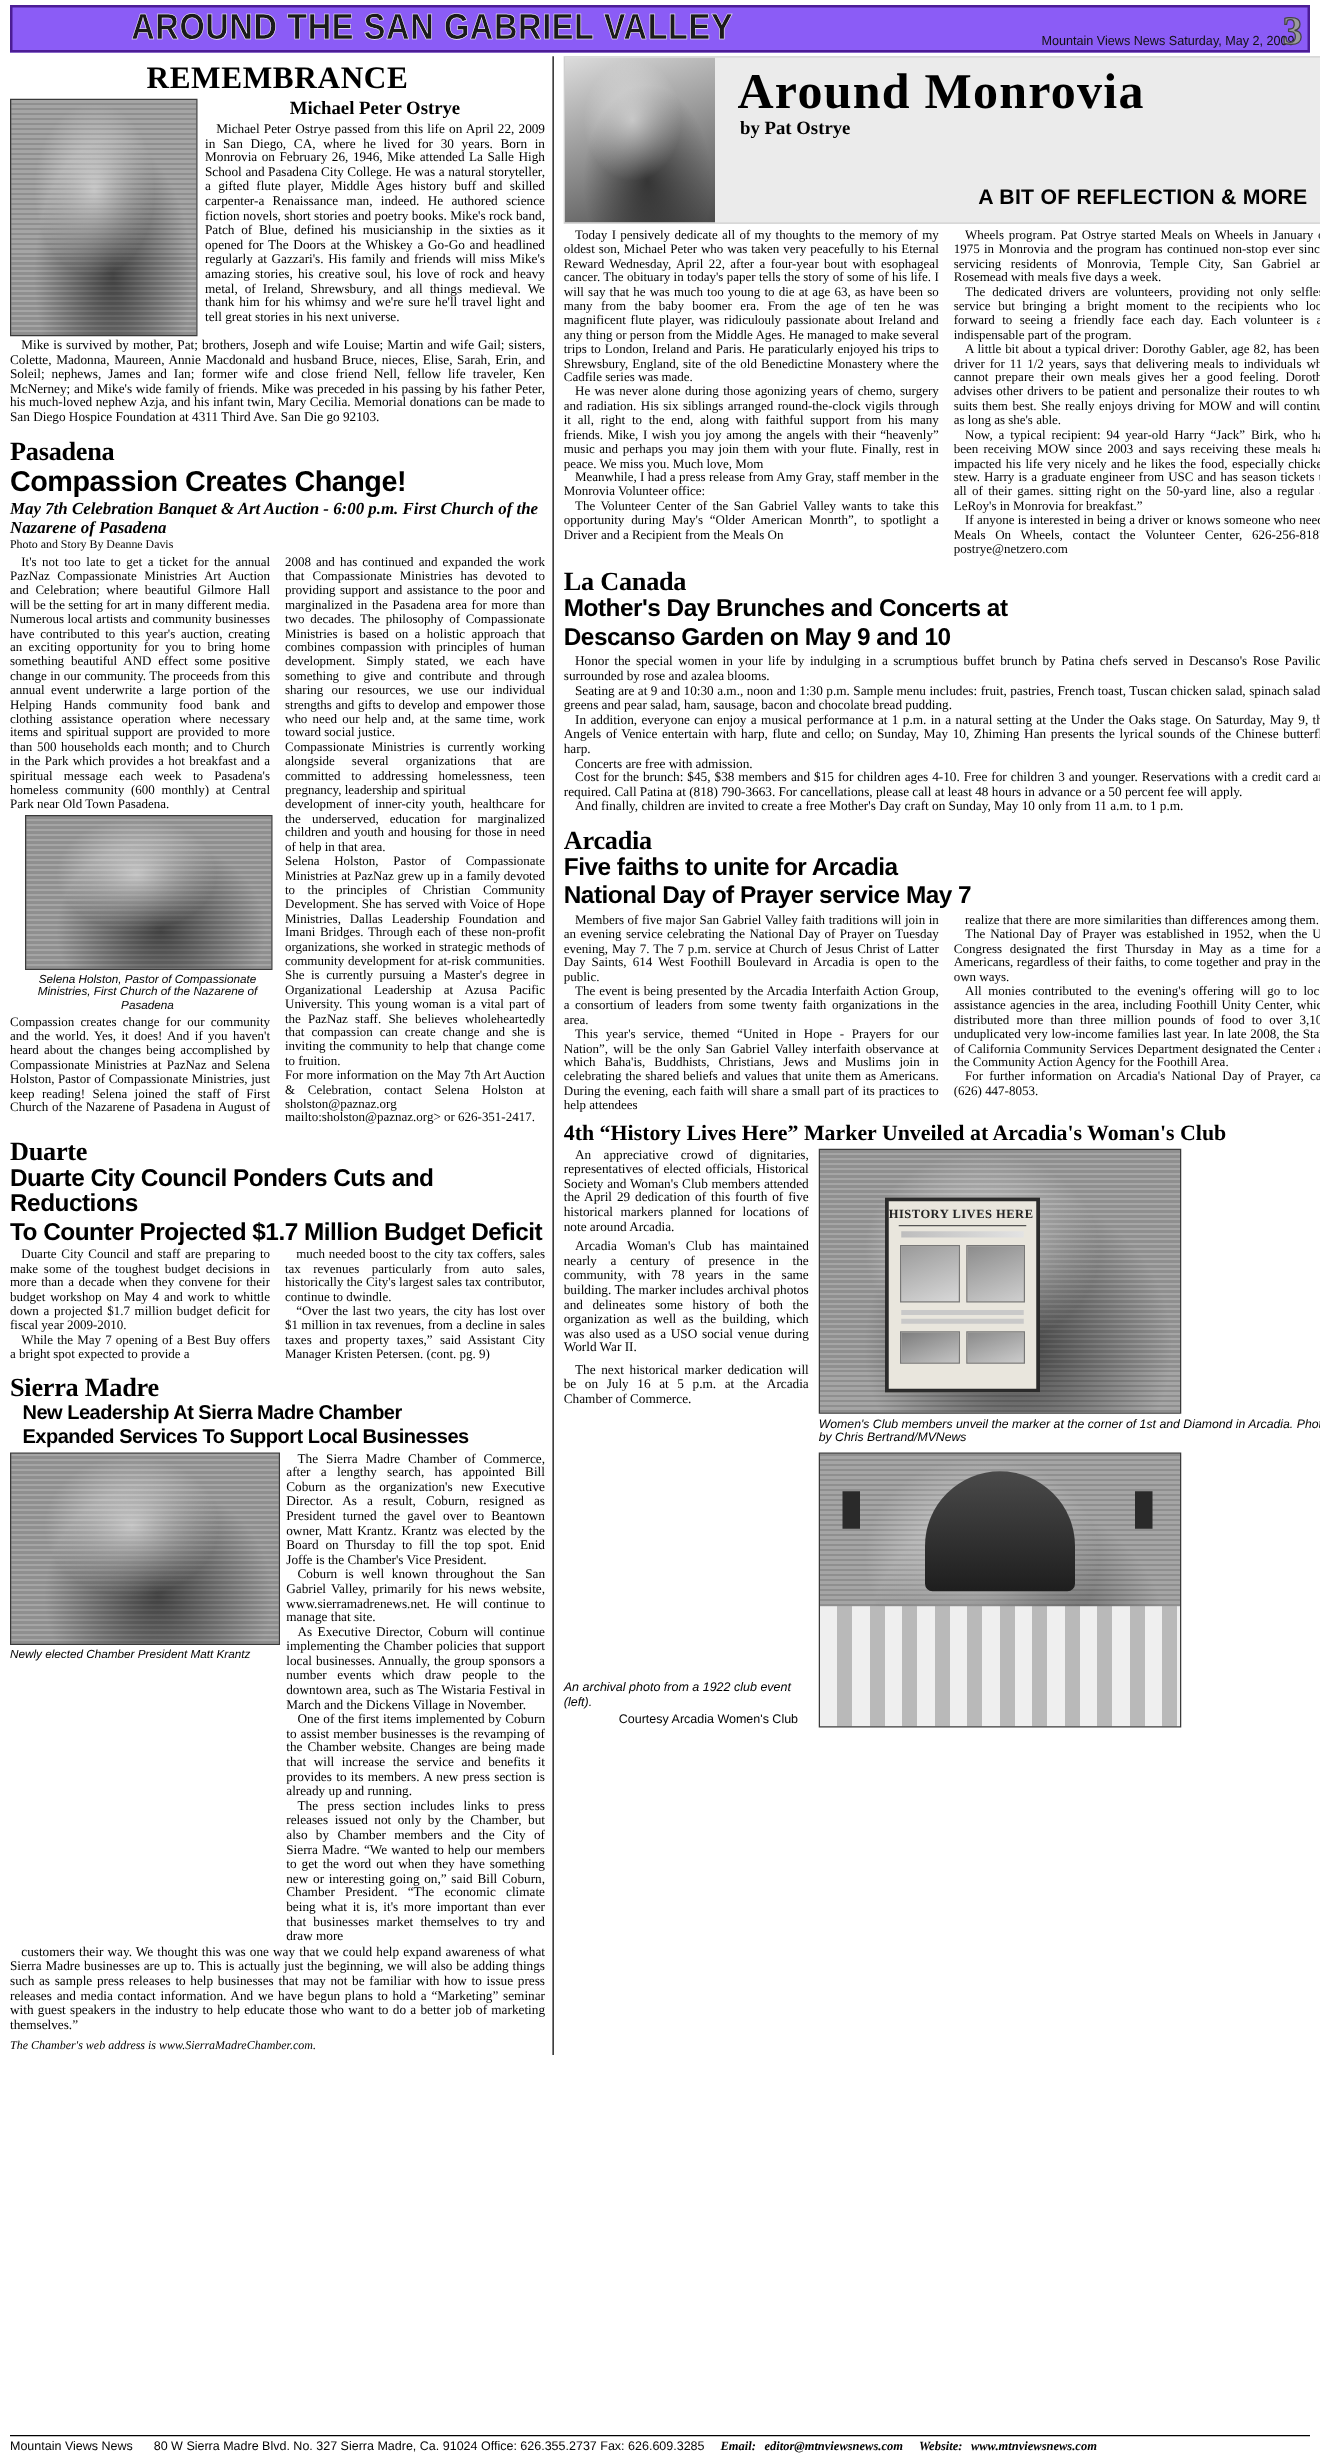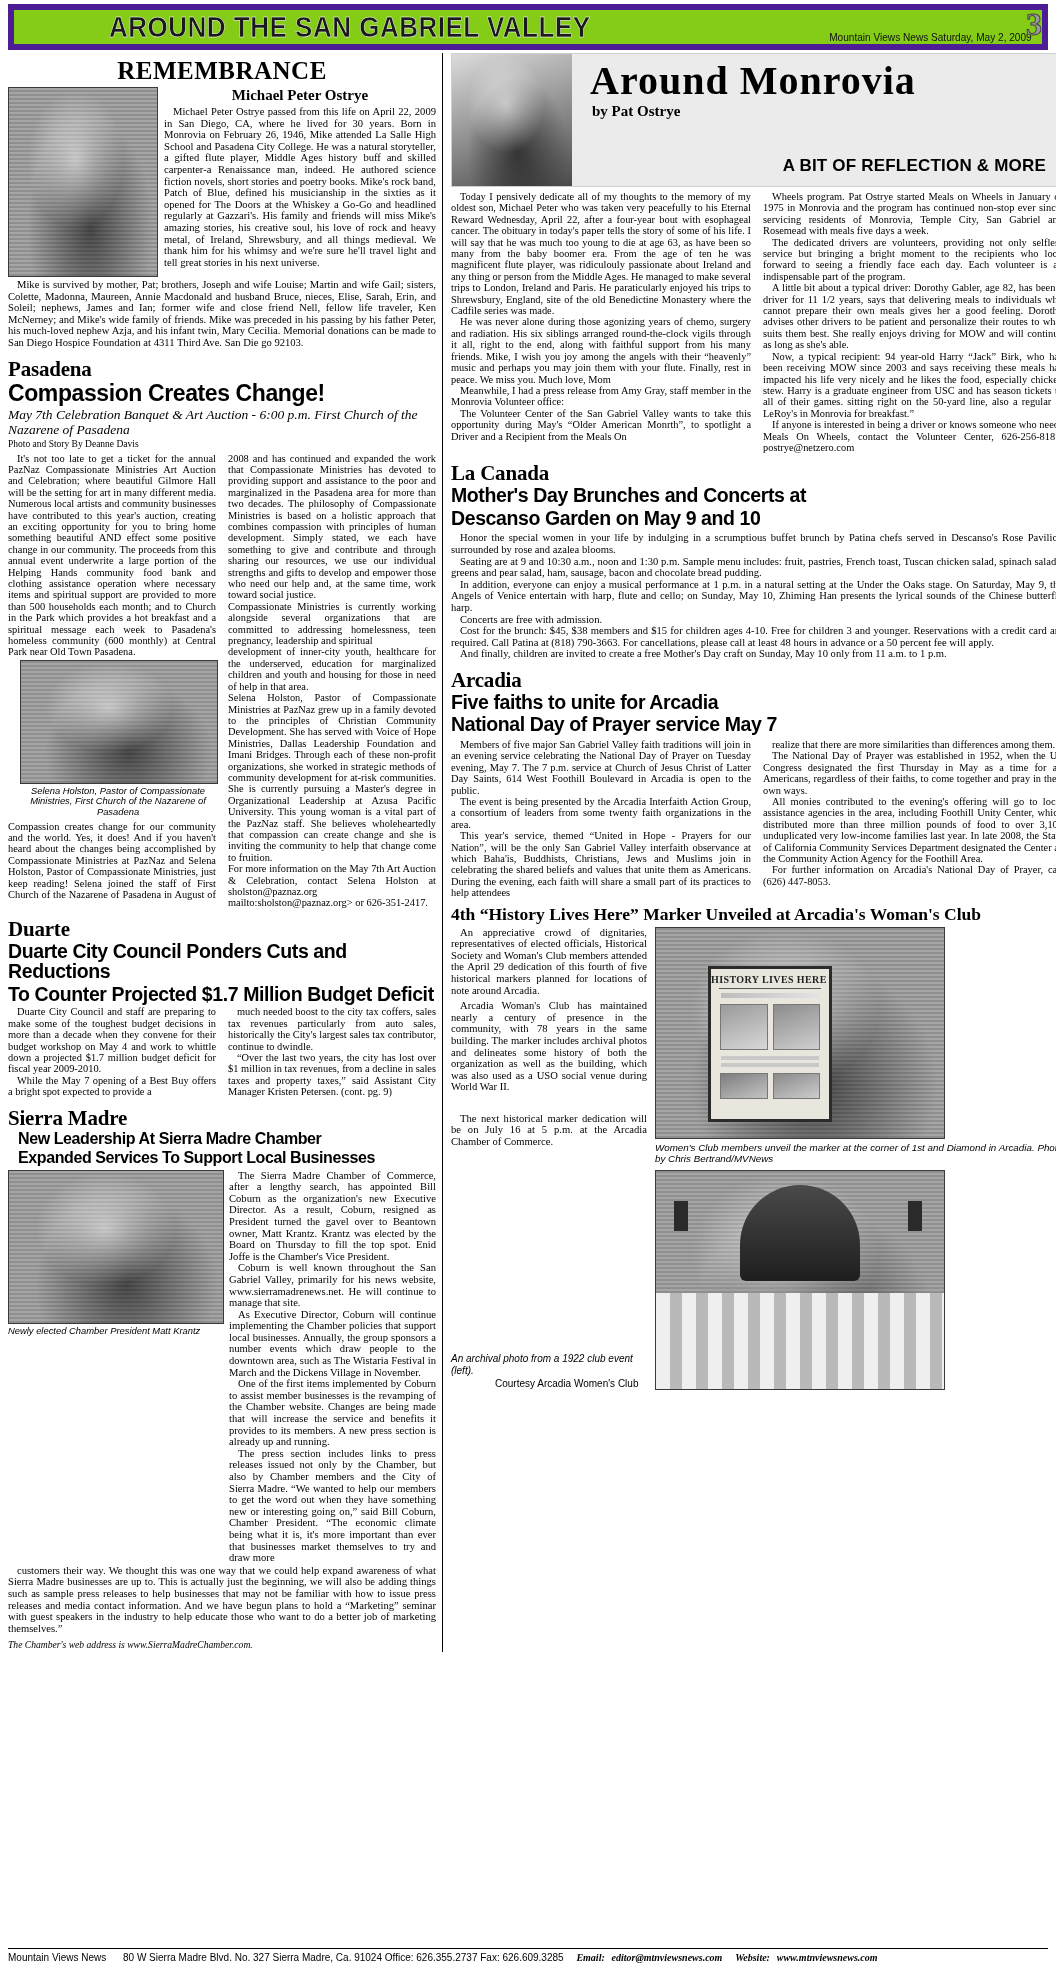--- a/index.html
+++ b/index.html
@@ -8,22 +8,22 @@
     background:#ffffff;
     font-family:"Liberation Serif", serif;
     color:#000;
     overflow:hidden;
   }
   .page{position:relative;width:1056px;height:1963px;box-sizing:border-box;padding:0 8px;}
 
   
   .masthead{
     position:relative;height:34px;margin:4px 0 0 0;
-    background:#84cc16;border:6px solid #4c1d95;
-    display:flex;align-items:center;
+    background:#8b5cf6;border:2px solid #4c1d95;
+    display:flex;align-items:flex-start;
   }
   .masthead-title{
     font-family:"Liberation Sans", sans-serif;
     font-weight:bold;font-size:26px;letter-spacing:.5px;
     color:#1a1a1a;
     -webkit-text-stroke:0.4px #fff;
     margin-left:95px;white-space:nowrap;
     transform:scaleY(1.12);
   }
   .masthead-right{
@@ -49,21 +49,21 @@
     letter-spacing:-0.2px;
   }
   h2.deck{
     font-family:"Liberation Sans", sans-serif;
     font-weight:bold;font-size:19.5px;line-height:20.5px;margin:0 0 2px 0;
     letter-spacing:-0.4px;
   }
   h2.deck.sm{font-size:16px;line-height:17.5px;}
   .subdeck{
     font-family:"Liberation Serif", serif;
-    font-style:italic;font-size:13.5px;line-height:15px;margin:0 0 2px 0;
+    font-style:italic;font-size:13.5px;line-height:15px;margin:0 0 2px 0;font-weight:bold;
   }
   .byline{font-size:9.5px;font-style:normal;margin:0 0 4px 0;}
 
   .twocol{column-count:2;column-gap:12px;column-rule:none;}
   .twocol p{font-size:10.4px;line-height:11.4px;}
 
   
   .remembrance-title{
     text-align:center;font-family:"Liberation Serif",serif;
     font-weight:bold;font-size:25px;letter-spacing:.5px;margin:4px 0 2px 0;
@@ -262,21 +262,21 @@
         </div>
       </div>
 
       <div class="sec">
         <h2 style="font-family:'Liberation Serif',serif;font-weight:bold;font-size:17.5px;line-height:19px;margin:4px 0 3px 0;">4th “History Lives Here” Marker Unveiled at Arcadia's Woman's Club</h2>
 
         <div style="display:flex;gap:8px;">
           <div style="width:196px;flex:0 0 196px;">
             <p class="ind">An appreciative crowd of dignitaries, representatives of elected officials, Historical Society and Woman's Club members attended the April 29 dedication of this fourth of five historical markers planned for locations of note around Arcadia.</p>
             <p class="ind" style="margin-top:4px;">Arcadia Woman's Club has maintained nearly a century of presence in the community, with 78 years in the same building. The marker includes archival photos and delineates some history of both the organization as well as the building, which was also used as a USO social venue during World War II.</p>
-            <p class="ind" style="margin-top:20px;">The next historical marker dedication will be on July 16 at 5 p.m. at the Arcadia Chamber of Commerce.</p>
+            <p class="ind" style="margin-top:6px;">The next historical marker dedication will be on July 16 at 5 p.m. at the Arcadia Chamber of Commerce.</p>
           </div>
 
           <div style="flex:1;">
             <div class="photo ph-arc-marker">
               <div style="position:absolute;left:52px;top:38px;width:118px;height:150px;background:#e9e6dd;border:3px solid #2b2b2b;z-index:2;">
                 <div style="font-family:'Liberation Serif',serif;font-size:10px;font-weight:bold;text-align:left;margin-top:5px;letter-spacing:.4px;color:#222;">HISTORY LIVES HERE</div>
                 <div style="height:1px;background:#555;margin:3px 8px;"></div>
                 <div style="height:5px;background:linear-gradient(90deg,#bdbdbd,#e3e3e3);margin:4px 10px;"></div>
                 <div style="display:flex;gap:5px;margin:6px 9px;">
                   <div style="flex:1;height:44px;background:linear-gradient(160deg,#9a9a9a,#d8d8d8);border:1px solid #777;"></div>

